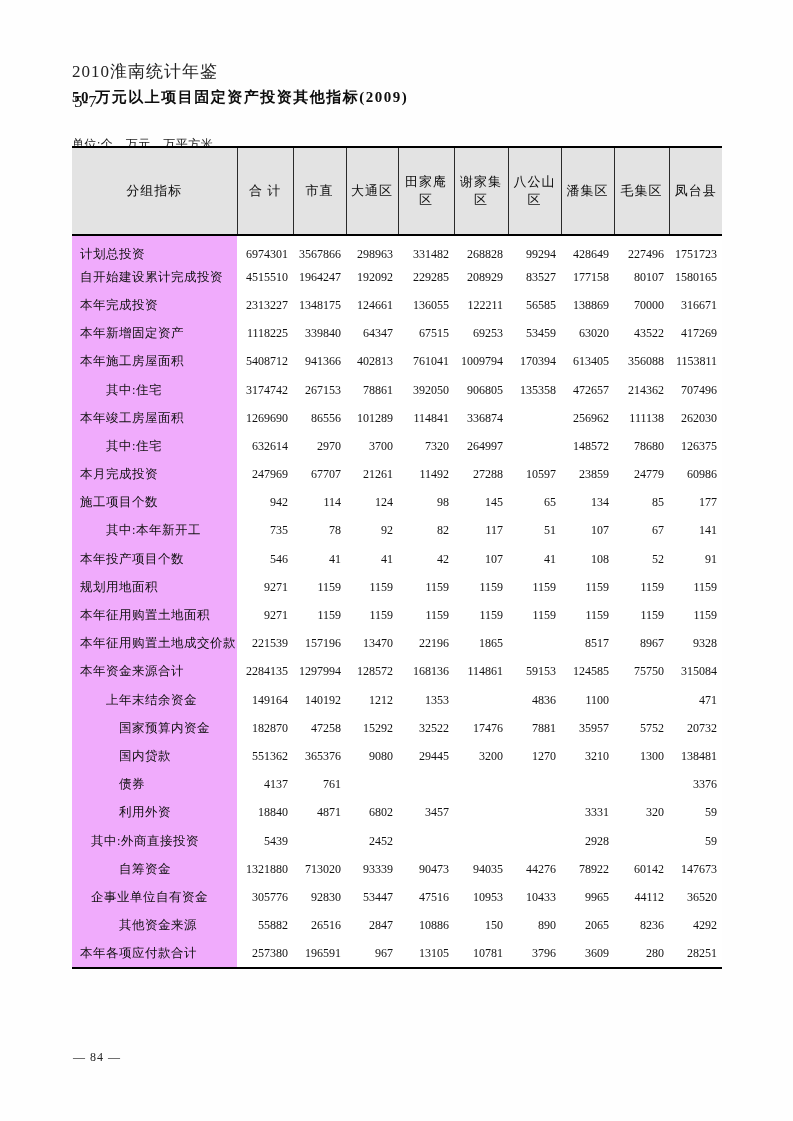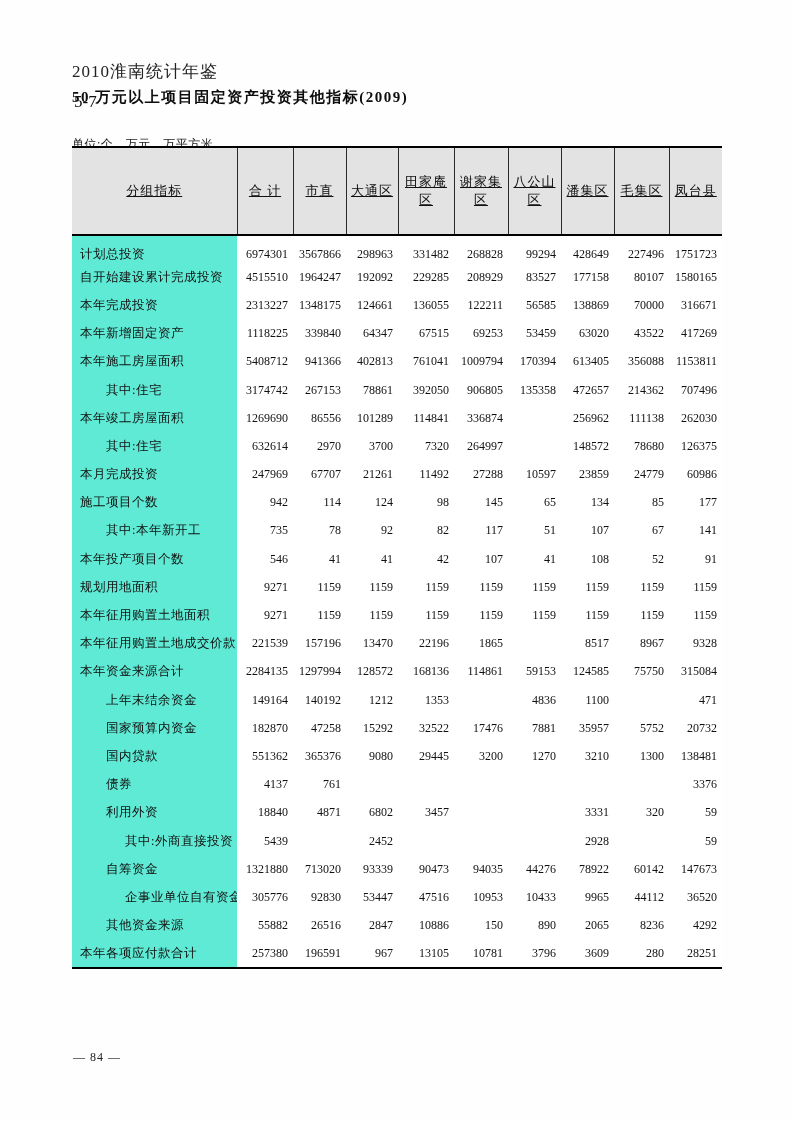--- a/index.html
+++ b/index.html
@@ -30,40 +30,40 @@
     position: absolute; left: 72px; top: 124px; width: 650px;
     text-align: left; font-size: 12px; letter-spacing: 0.5px; color: #1a1a1a; margin-top: 12px;
   }
 
   table.stat-table {
     position: absolute; left: 72px; top: 146px; width: 650px;
     border-collapse: collapse; table-layout: fixed;
     border-top: 2.5px solid #000;
     border-bottom: 2.5px solid #000;
   }
-  thead tr { height: 88px; text-decoration: underline; }
+  thead tr { height: 88px; }
   thead th {
     background: #e3e3e3;
     border-bottom: 2.5px solid #000;
     font-weight: normal; font-size: 13px; letter-spacing: 1px;
     text-align: center; vertical-align: middle; color: #0d0d0d;
   }
   thead th + th { border-left: 1px solid #2a2a2a; }
 
   tbody td {
     height: 28.2px; font-size: 12.5px; vertical-align: middle;
     background: #ffffff; white-space: nowrap; overflow: hidden;
   }
   tbody tr:first-child td { padding-top: 9px; }
-  tbody td.label { background: #5eead4; letter-spacing: 0.5px; }
+  tbody td.label { background: #f0abfc; letter-spacing: 0.5px; }
   tbody td.num { text-align: right; padding-right: 5px; font-size: 12px; }
   td.lvl0 { padding-left: 8px; }
   td.lvl1 { padding-left: 34px; }
-  td.lvl2 { padding-left: 34px; font-family: Liberation Serif, serif; }
-  td.lvl3 { padding-left: 53px; }
+  td.lvl2 { padding-left: 47px; font-family: Liberation Serif, serif; }
+  td.lvl3 { padding-left: 19px; }
 
   .page-number {
     position: absolute; left: 73px; top: 1050px;
     font-size: 12px; letter-spacing: 1px; color: #222;
   }
 </style>
 </head>
 <body>
 
 <div class="page">

